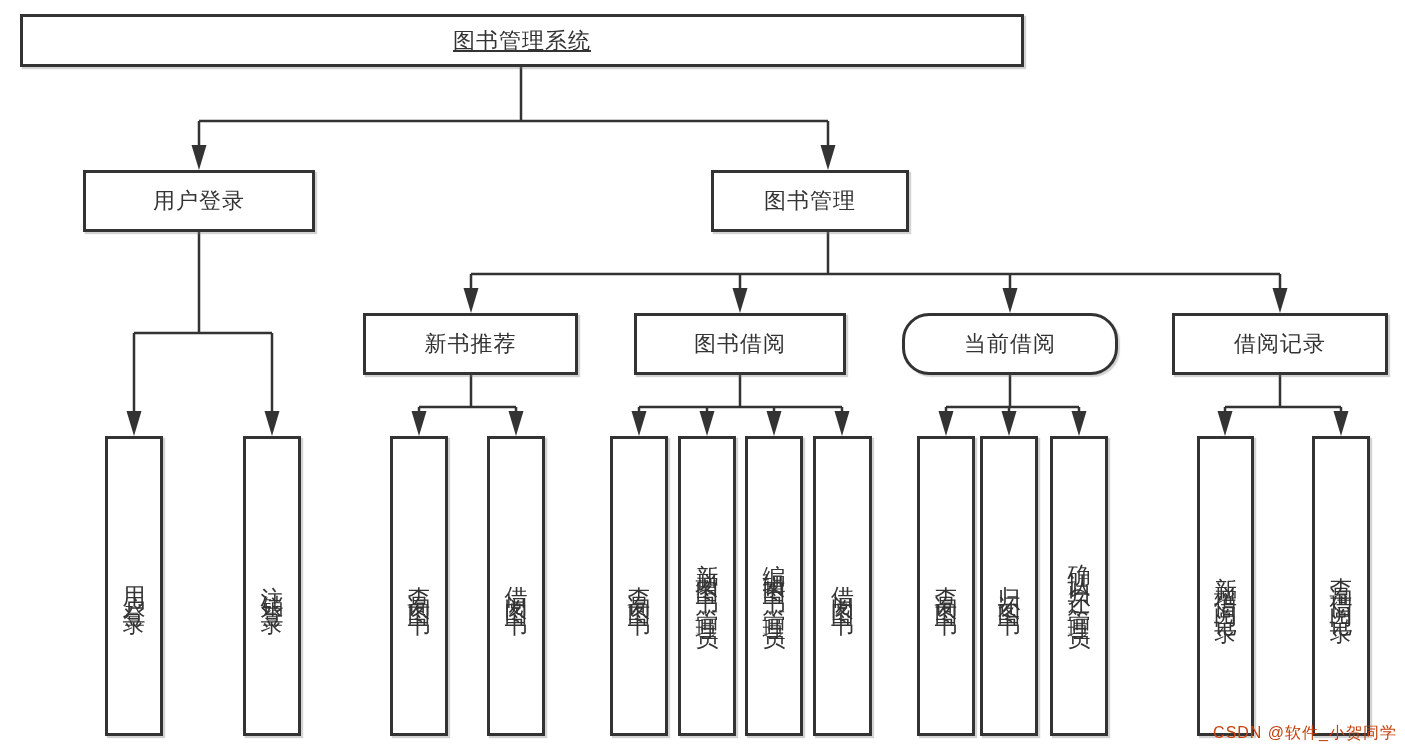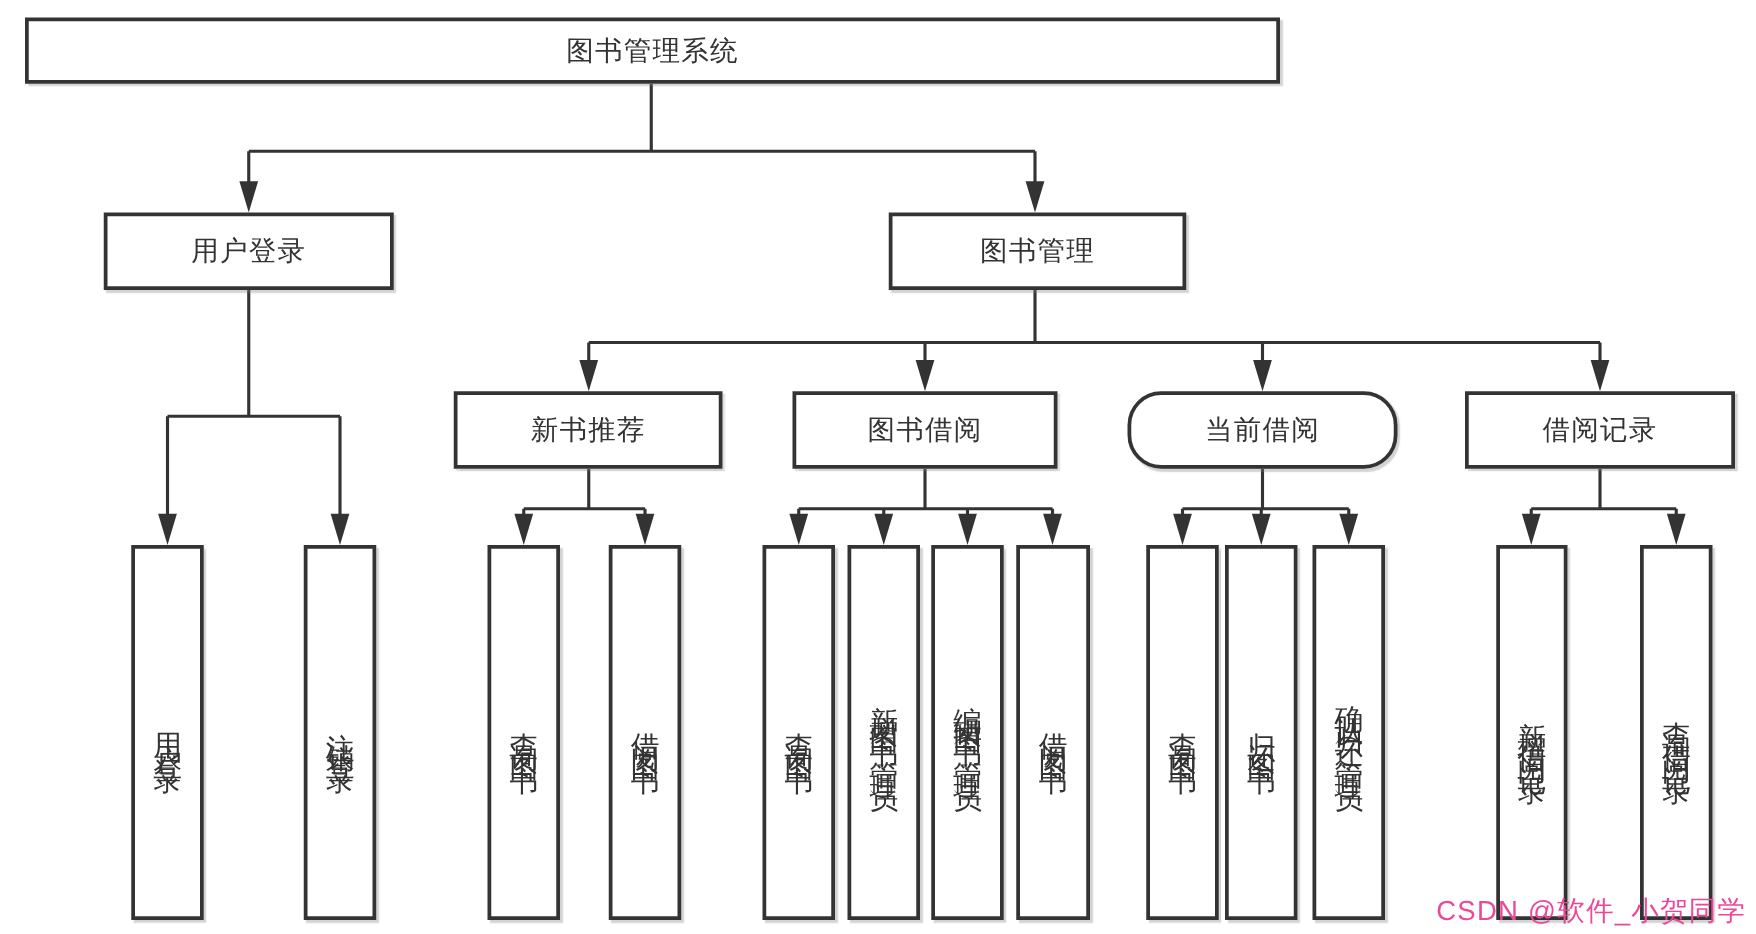--- a/index.html
+++ b/index.html
@@ -27,22 +27,22 @@
     writing-mode:vertical-rl;
     text-orientation:mixed;
     letter-spacing:9px;
     line-height:1;
     white-space:nowrap;
   }
   .watermark{
     position:absolute;
     right:8px;bottom:3px;
     z-index:3;
-    font-size:22px;
-    color:#ec4899;
+    font-size:16px;
+    color:#c2410c;
     letter-spacing:1px;
     white-space:nowrap;
   }
 </style>
 </head>
 <body>
 
 <div id="canvas">
 
   <svg id="wires" width="1405" height="747" viewBox="0 0 1405 747" aria-hidden="true">
@@ -70,24 +70,24 @@
     <use href="#arr" transform="translate(707,436)"></use>
     <use href="#arr" transform="translate(774,436)"></use>
     <use href="#arr" transform="translate(842,436)"></use>
     <use href="#arr" transform="translate(946,436)"></use>
     <use href="#arr" transform="translate(1009,436)"></use>
     <use href="#arr" transform="translate(1079,436)"></use>
     <use href="#arr" transform="translate(1225,436)"></use>
     <use href="#arr" transform="translate(1341,436)"></use>
   </svg>
 
-  <div class="node hnode" style="left:20px;top:14px;width:1004px;height:53px;">图书管理系统</div>
+  <div class="node hnode" style="left:20px;top:14px;width:1004px;height:53px;text-decoration:underline;">图书管理系统</div>
 
   <div class="node hnode" style="left:83px;top:170px;width:232px;height:62px;">用户登录</div>
-  <div class="node hnode" style="left:711px;top:170px;width:238px;height:62px;">图书管理</div>
+  <div class="node hnode" style="left:711px;top:170px;width:198px;height:62px;">图书管理</div>
 
   <div class="node hnode" style="left:634px;top:313px;width:212px;height:62px;">图书借阅</div>
   <div class="node hnode" style="left:363px;top:313px;width:215px;height:62px;">新书推荐</div>
   <div class="node hnode" style="left:902px;top:313px;width:216px;height:62px;border-radius:27px;">当前借阅</div>
   <div class="node hnode" style="left:1172px;top:313px;width:216px;height:62px;">借阅记录</div>
 
   <div class="node vnode" style="left:105px;top:436px;width:58px;height:300px;">用户登录</div>
   <div class="node vnode" style="left:243px;top:436px;width:58px;height:300px;">注销登录</div>
 
   <div class="node vnode" style="left:390px;top:436px;width:58px;height:300px;">查询图书</div>

